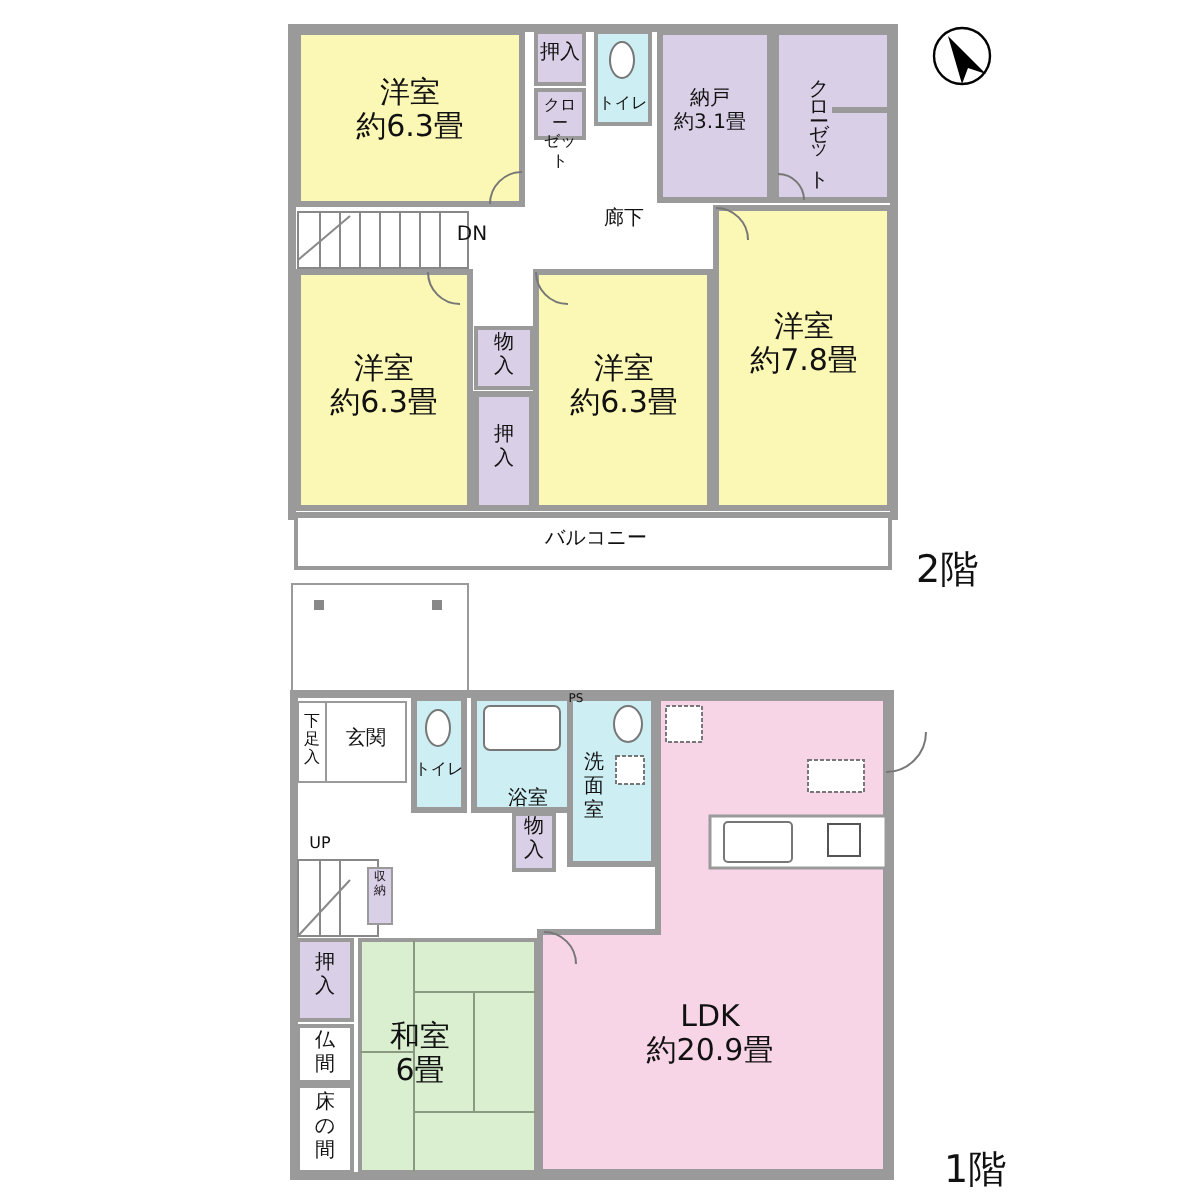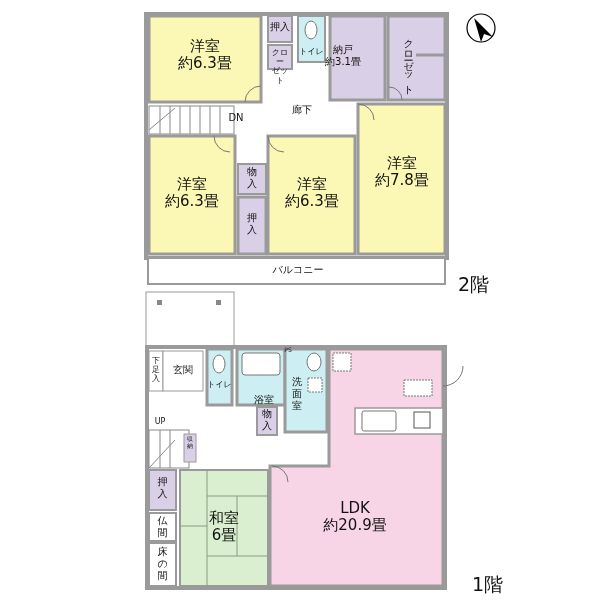--- a/index.html
+++ b/index.html
@@ -132,23 +132,23 @@
     </g>
     <path d="M272 466 A16 16 0 0 1 288 482" fill="none" stroke="#777" stroke-width="1"></path>
   </g>
 </svg>
 
 <div class="lbl" style="left:165px;top:38px;width:80px;"><span>洋室</span><br><span>約6.3畳</span></div>
 <div class="lbl sm" style="left:268px;top:21px;width:24px;">押入</div>
 <div class="lbl xs" style="left:268px;top:48px;width:24px;">クロー
 ゼット</div>
 <div class="lbl xs" style="left:298px;top:47px;width:27px;">トイレ</div>
-<div class="lbl sm" style="left:324px;top:44px;width:38px;"><span>納戸</span><br><span>約3.1畳</span></div>
+<div class="lbl sm" style="left:336px;top:44px;width:38px;"><span>納戸</span><br><span>約3.1畳</span></div>
 <div class="lbl sm vert" style="left:402px;top:26px;height:70px;">クローゼット</div>
-<div class="lbl sm" style="left:282px;top:104px;width:40px;">廊下</div>
+<div class="lbl sm" style="left:282px;top:104px;width:40px;text-align:right;">廊下</div>
 <div class="lbl sm" style="left:226px;top:112px;width:20px;">DN</div>
 <div class="lbl" style="left:152px;top:176px;width:80px;"><span>洋室</span><br><span>約6.3畳</span></div>
 <div class="lbl sm" style="left:238px;top:166px;width:28px;">物
 入</div>
 <div class="lbl sm" style="left:238px;top:212px;width:28px;">押
 入</div>
 <div class="lbl" style="left:272px;top:176px;width:80px;"><span>洋室</span><br><span>約6.3畳</span></div>
 <div class="lbl" style="left:362px;top:155px;width:80px;"><span>洋室</span><br><span>約7.8畳</span></div>
 <div class="lbl sm" style="left:248px;top:264px;width:100px;">バルコニー</div>
 <div class="floor" style="left:458px;top:272px;">2階</div>
@@ -168,15 +168,15 @@
 <div class="lbl xs" style="left:152px;top:417px;width:16px;">UP</div>
 <div class="lbl xs" style="left:184px;top:436px;width:12px;font-size:6px;">収
 納</div>
 <div class="lbl sm" style="left:149px;top:476px;width:27px;">押
 入</div>
 <div class="lbl sm" style="left:149px;top:515px;width:27px;">仏
 間</div>
 <div class="lbl sm" style="left:149px;top:546px;width:27px;">床
 の
 間</div>
-<div class="lbl" style="left:188px;top:510px;width:72px;"><span>和室</span><br><span>6畳</span></div>
+<div class="lbl" style="left:174px;top:510px;width:72px;"><span>和室</span><br><span>6畳</span></div>
 <div class="lbl" style="left:310px;top:500px;width:90px;"><span>LDK</span><br><span>約20.9畳</span></div>
 <div class="floor" style="left:458px;top:572px;margin-left:14px;">1階</div>
 
 </body></html>

